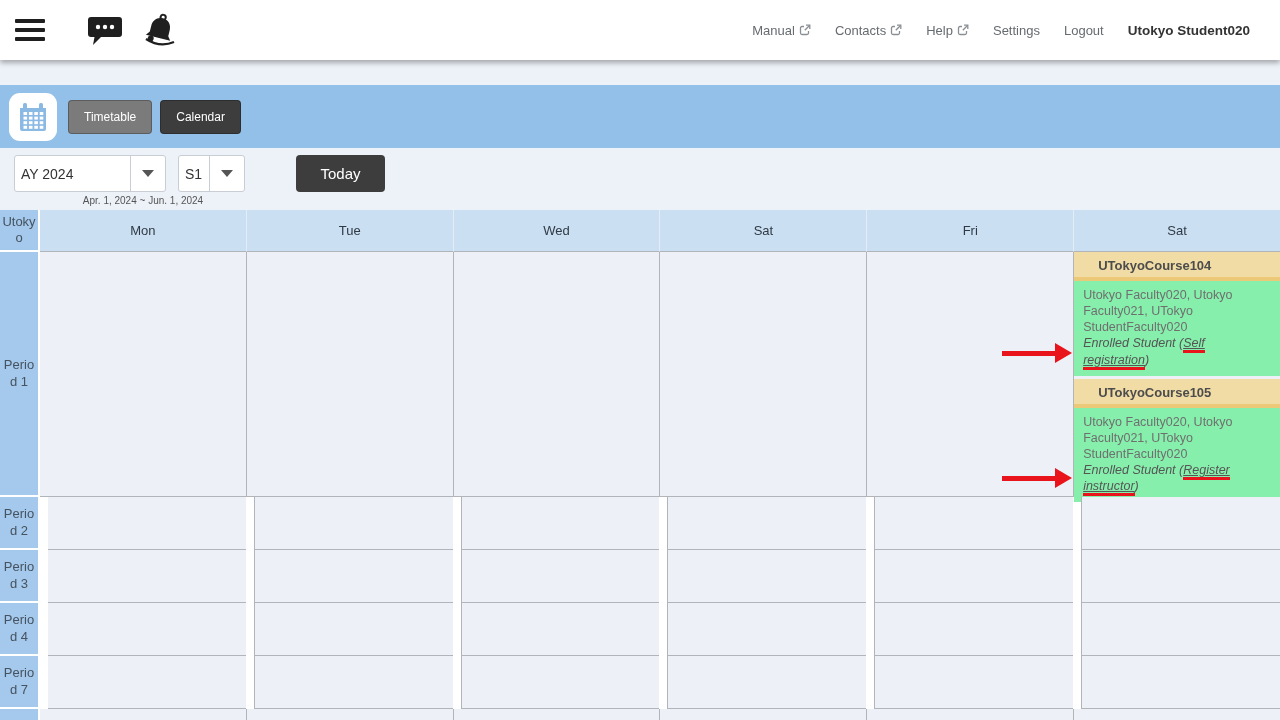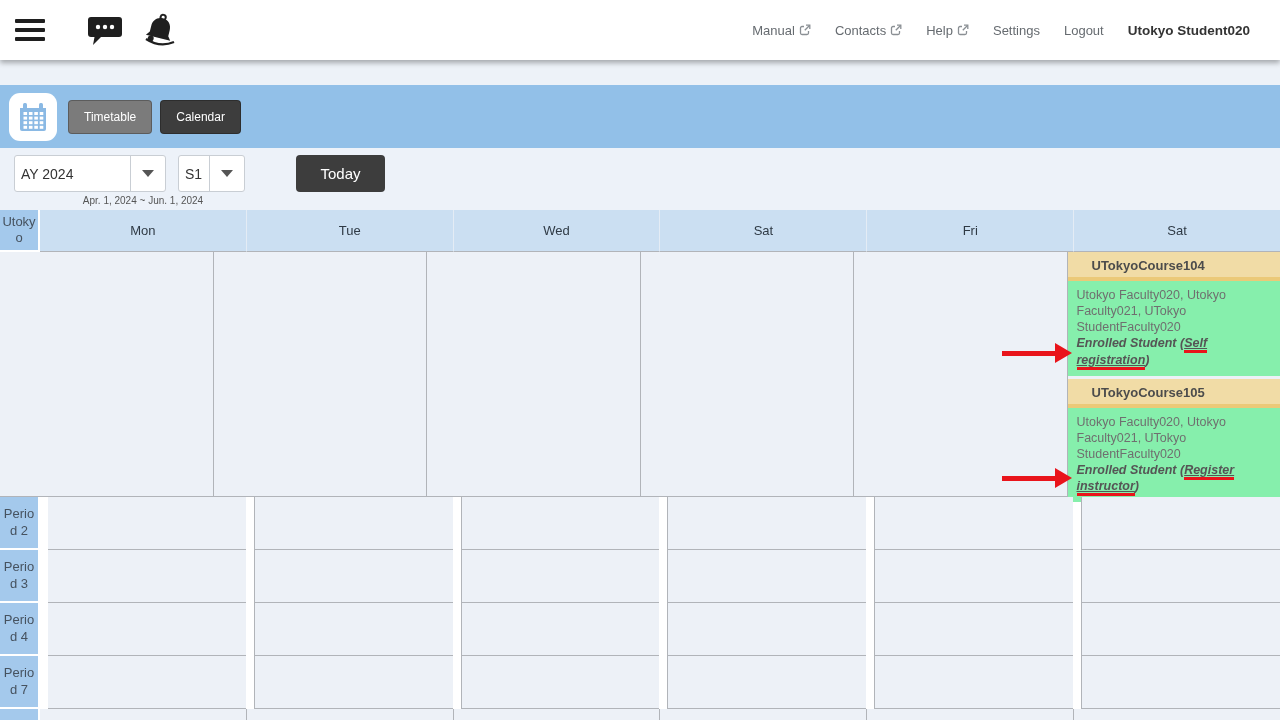--- a/index.html
+++ b/index.html
@@ -100,21 +100,21 @@
   .sat-cell { display:flex; flex-direction:column; }
   .course-card { display:flex; flex-direction:column; cursor:pointer; }
   .course-card.second { margin-top:3px; flex:1; }
   .course-hdr {
     background:#f1dca6; border-bottom:4px solid #ebc978;
     padding:6px 24px 4px; font-size:13px; font-weight:bold; color:#4c4c4c;
   }
   .course-body {
     background:#86efac; padding:6px 9px 8px; font-size:12.5px; line-height:1.29; color:#6f6f6f; flex:1;
   }
-  .enroll { font-style:italic; font-weight:bold; color:#555;text-align:right; }
+  .enroll { font-style:italic; font-weight:normal; color:#555;text-align:right; }
   .enroll-link {
     color:#555; text-decoration:underline; cursor:pointer;
     border-bottom:3px solid #e9141b;
   }
 
   
   .arrow { position:absolute; display:flex; align-items:center; height:20px; }
   .arrow .shaft { width:53px; height:5px; background:#e9141b; }
   .arrow .head {
     width:0; height:0;
@@ -241,20 +241,21 @@
     <div class="plabel">Utokyo</div>
     <div class="hcell">Mon</div>
     <div class="hcell">Tue</div>
     <div class="hcell">Wed</div>
     <div class="hcell">Sat</div>
     <div class="hcell">Fri</div>
     <div class="hcell">Sat</div>
   </div>
 
   <div class="grow row-p1">
+    <div class="plabel">Period 1</div>
     <div class="cell"></div>
     <div class="cell"></div>
     <div class="cell"></div>
     <div class="cell"></div>
     <div class="cell"></div>
     <div class="cell sat-cell">
       <div class="course-card">
         <div class="course-hdr">UTokyoCourse104</div>
         <div class="course-body">
           <span>Utokyo Faculty020, Utokyo Faculty021, UTokyo StudentFaculty020</span><br>

